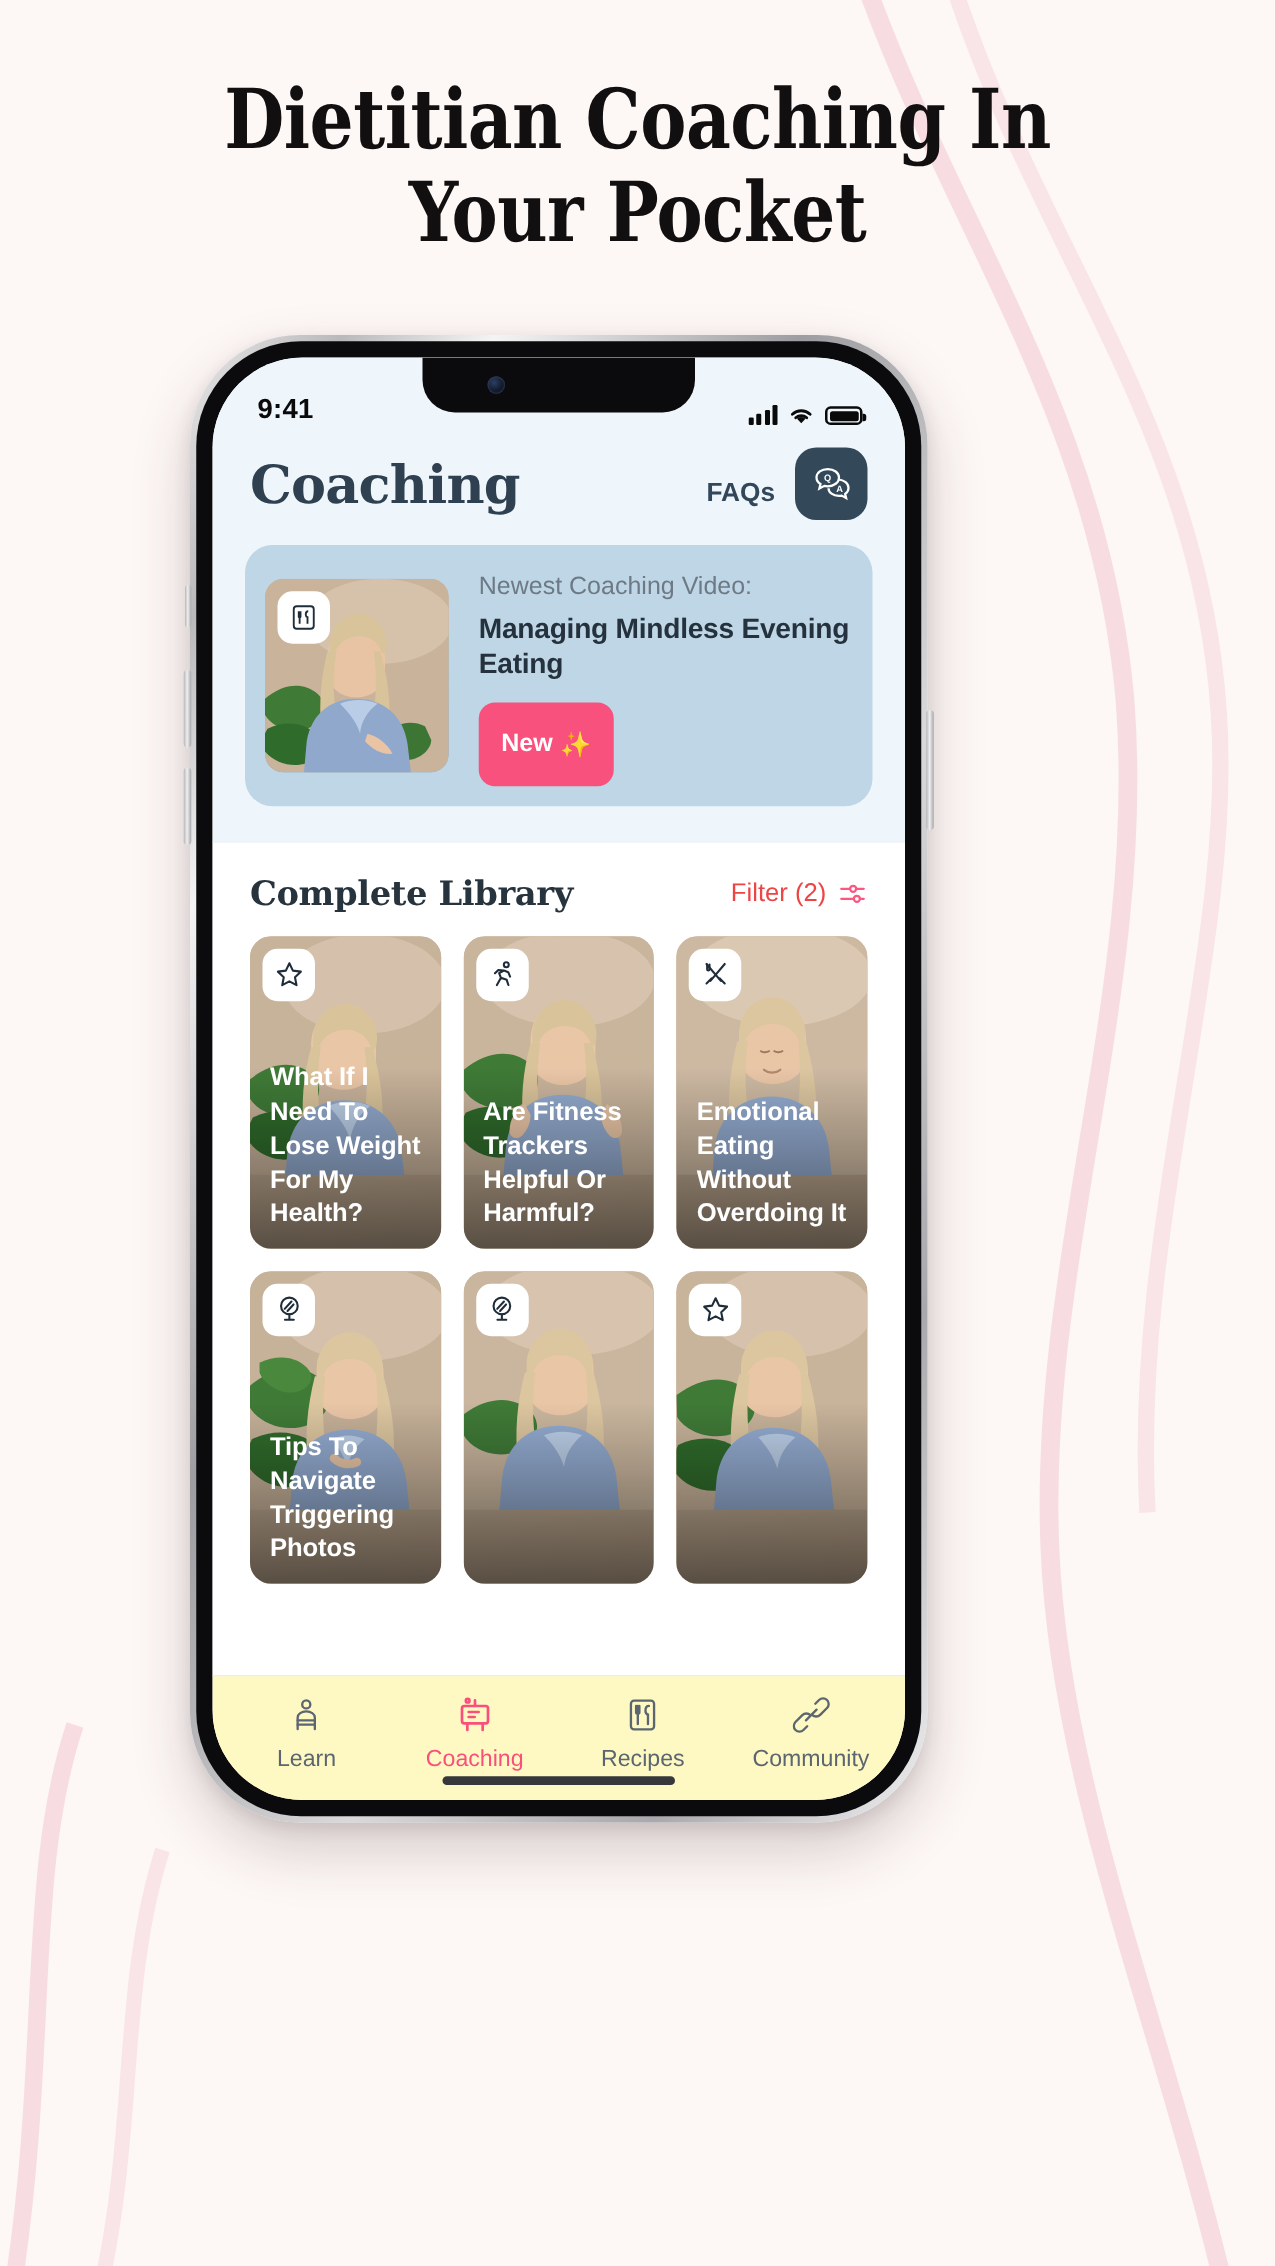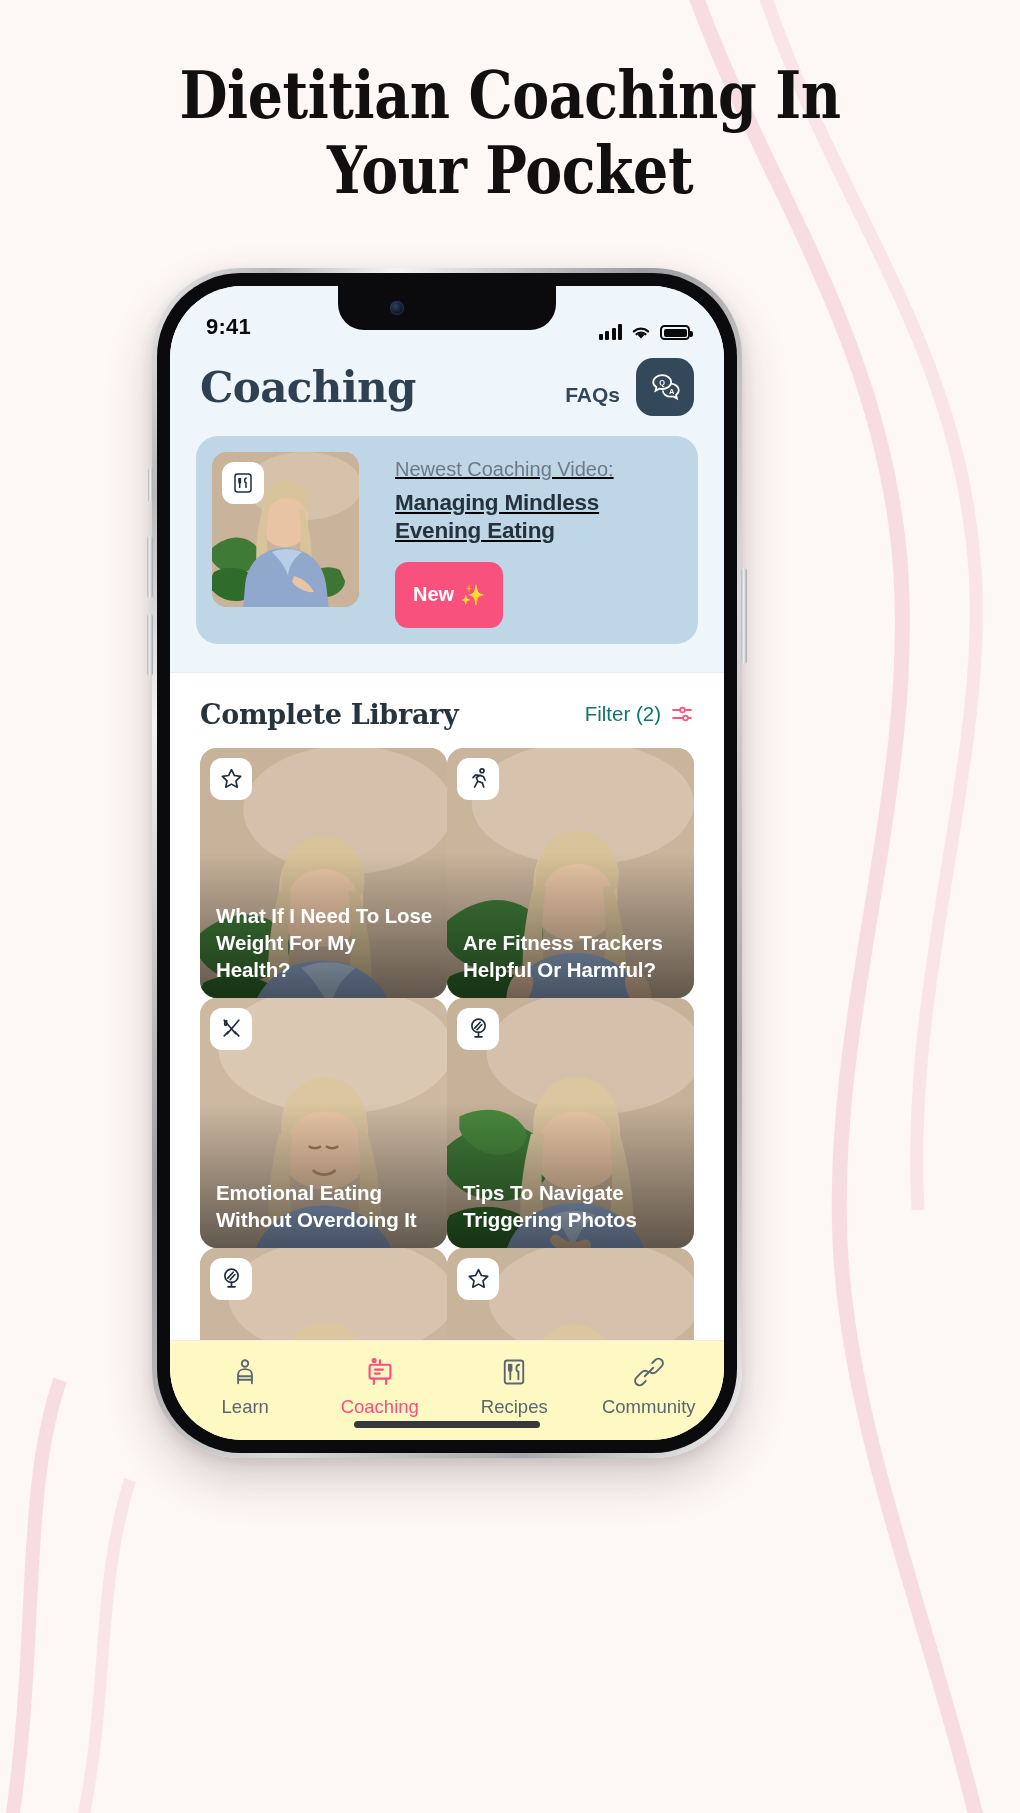--- a/index.html
+++ b/index.html
@@ -156,23 +156,22 @@
   .featured-wrap {
     background: #eef6fc;
     padding: 0 26px 28px 26px;
     flex: none;
   }
   .featured-card {
     background: #bed6e5;
     border-radius: 22px;
     padding: 16px;
     display: flex;
-    gap: 36px;
-    align-items: flex-start;
-    text-decoration: underline;
+    gap: 24px;
+    align-items: center;
   }
   .featured-thumb {
     width: 147px; height: 155px;
     border-radius: 15px;
     flex: none;
     position: relative;
     overflow: hidden;
     background:
       radial-gradient(ellipse 60% 40% at 62% 22%, #ddc9b4 0%, rgba(221,201,180,0) 60%),
       linear-gradient(160deg,#cbb59c 0%,#c2ab92 38%,#9aa7a6 62%,#8e9fb2 100%);
@@ -218,26 +217,27 @@
     padding: 26px 30px 18px 30px;
     flex: none;
   }
   .library-title {
     font-family: "DejaVu Serif", "Liberation Serif", serif;
     font-weight: 700; font-size: 27px; color: #27333d;
     letter-spacing: -.3px;
   }
   .filter-btn {
     display: flex; align-items: center; gap: 9px;
-    color: #0f766e; font-size: 20.5px; font-weight: 400; justify-content: space-between;
+    color: #ef4444; font-size: 20.5px; font-weight: 400; justify-content: space-between;
   }
 
   .grid {
     display: grid;
-    grid-template-columns: 1fr 1fr;
+    grid-template-columns: 1fr 1fr 1fr;
+    gap: 18px;
     padding: 0 30px;
     flex: 1 1 auto;
     align-content: start;
   }
   .tile {
     position: relative;
     border-radius: 17px;
     overflow: hidden;
     height: 250px;
     background: linear-gradient(165deg,#cdb9a1 0%,#c2ad95 42%,#b6a189 100%);

